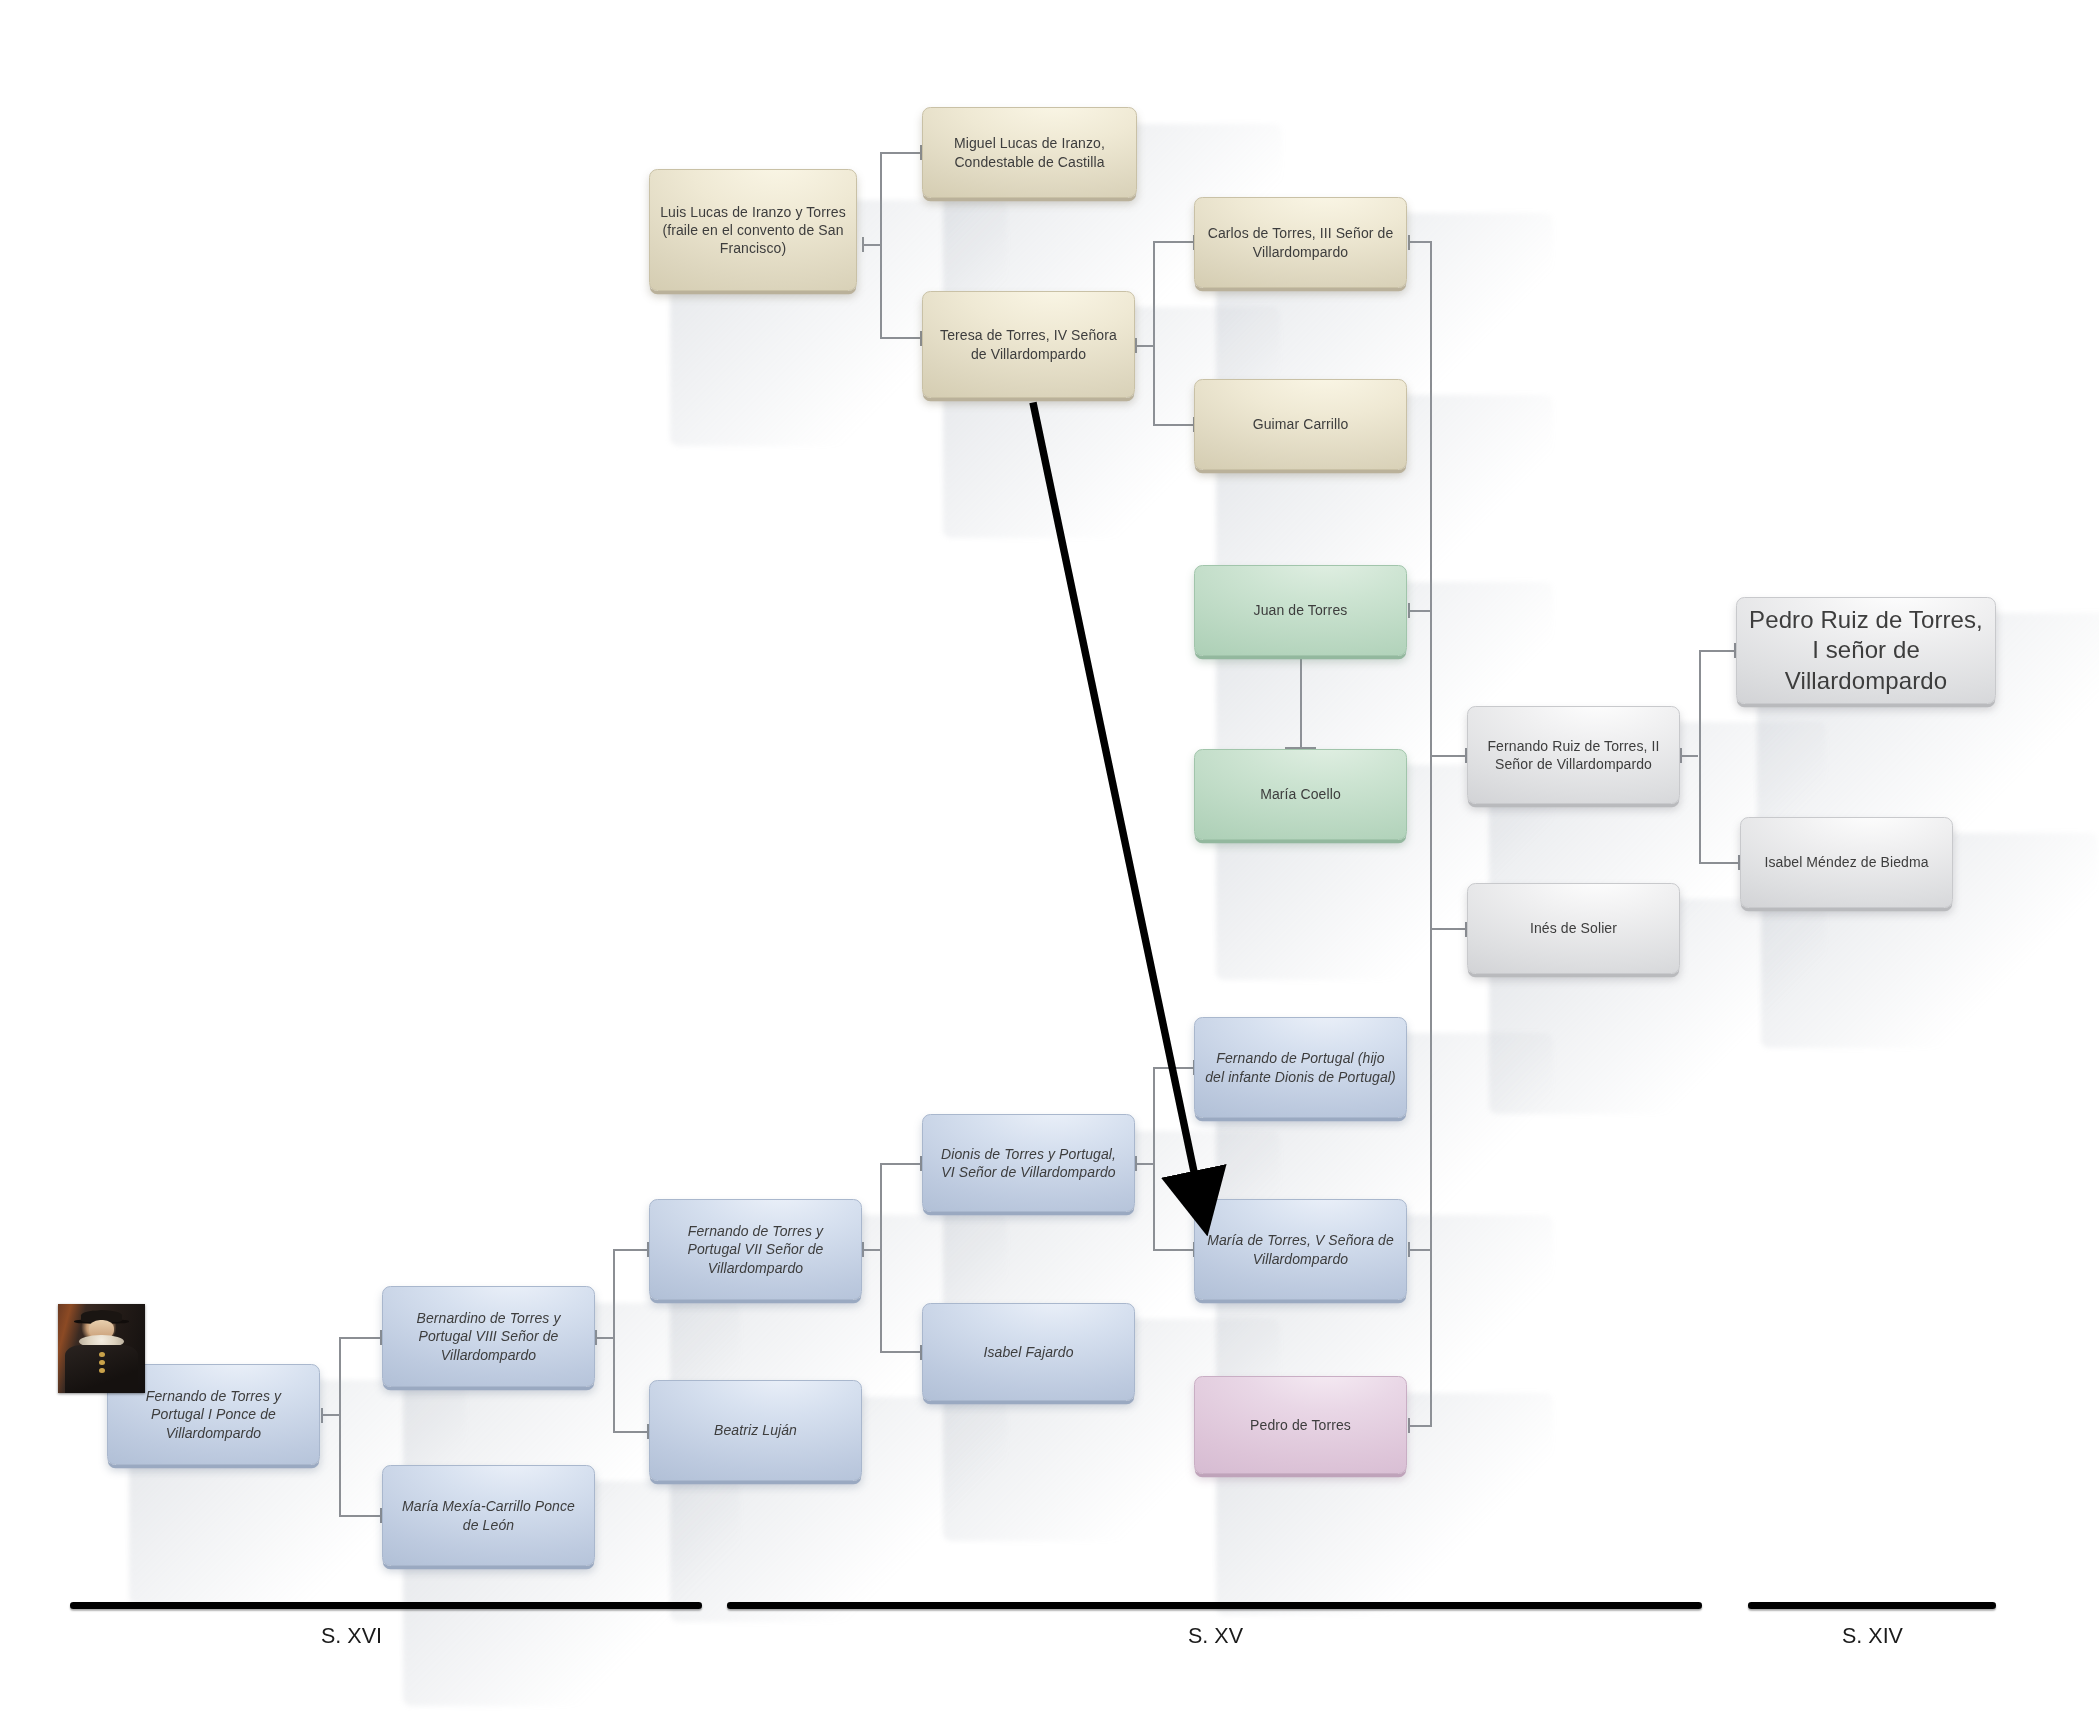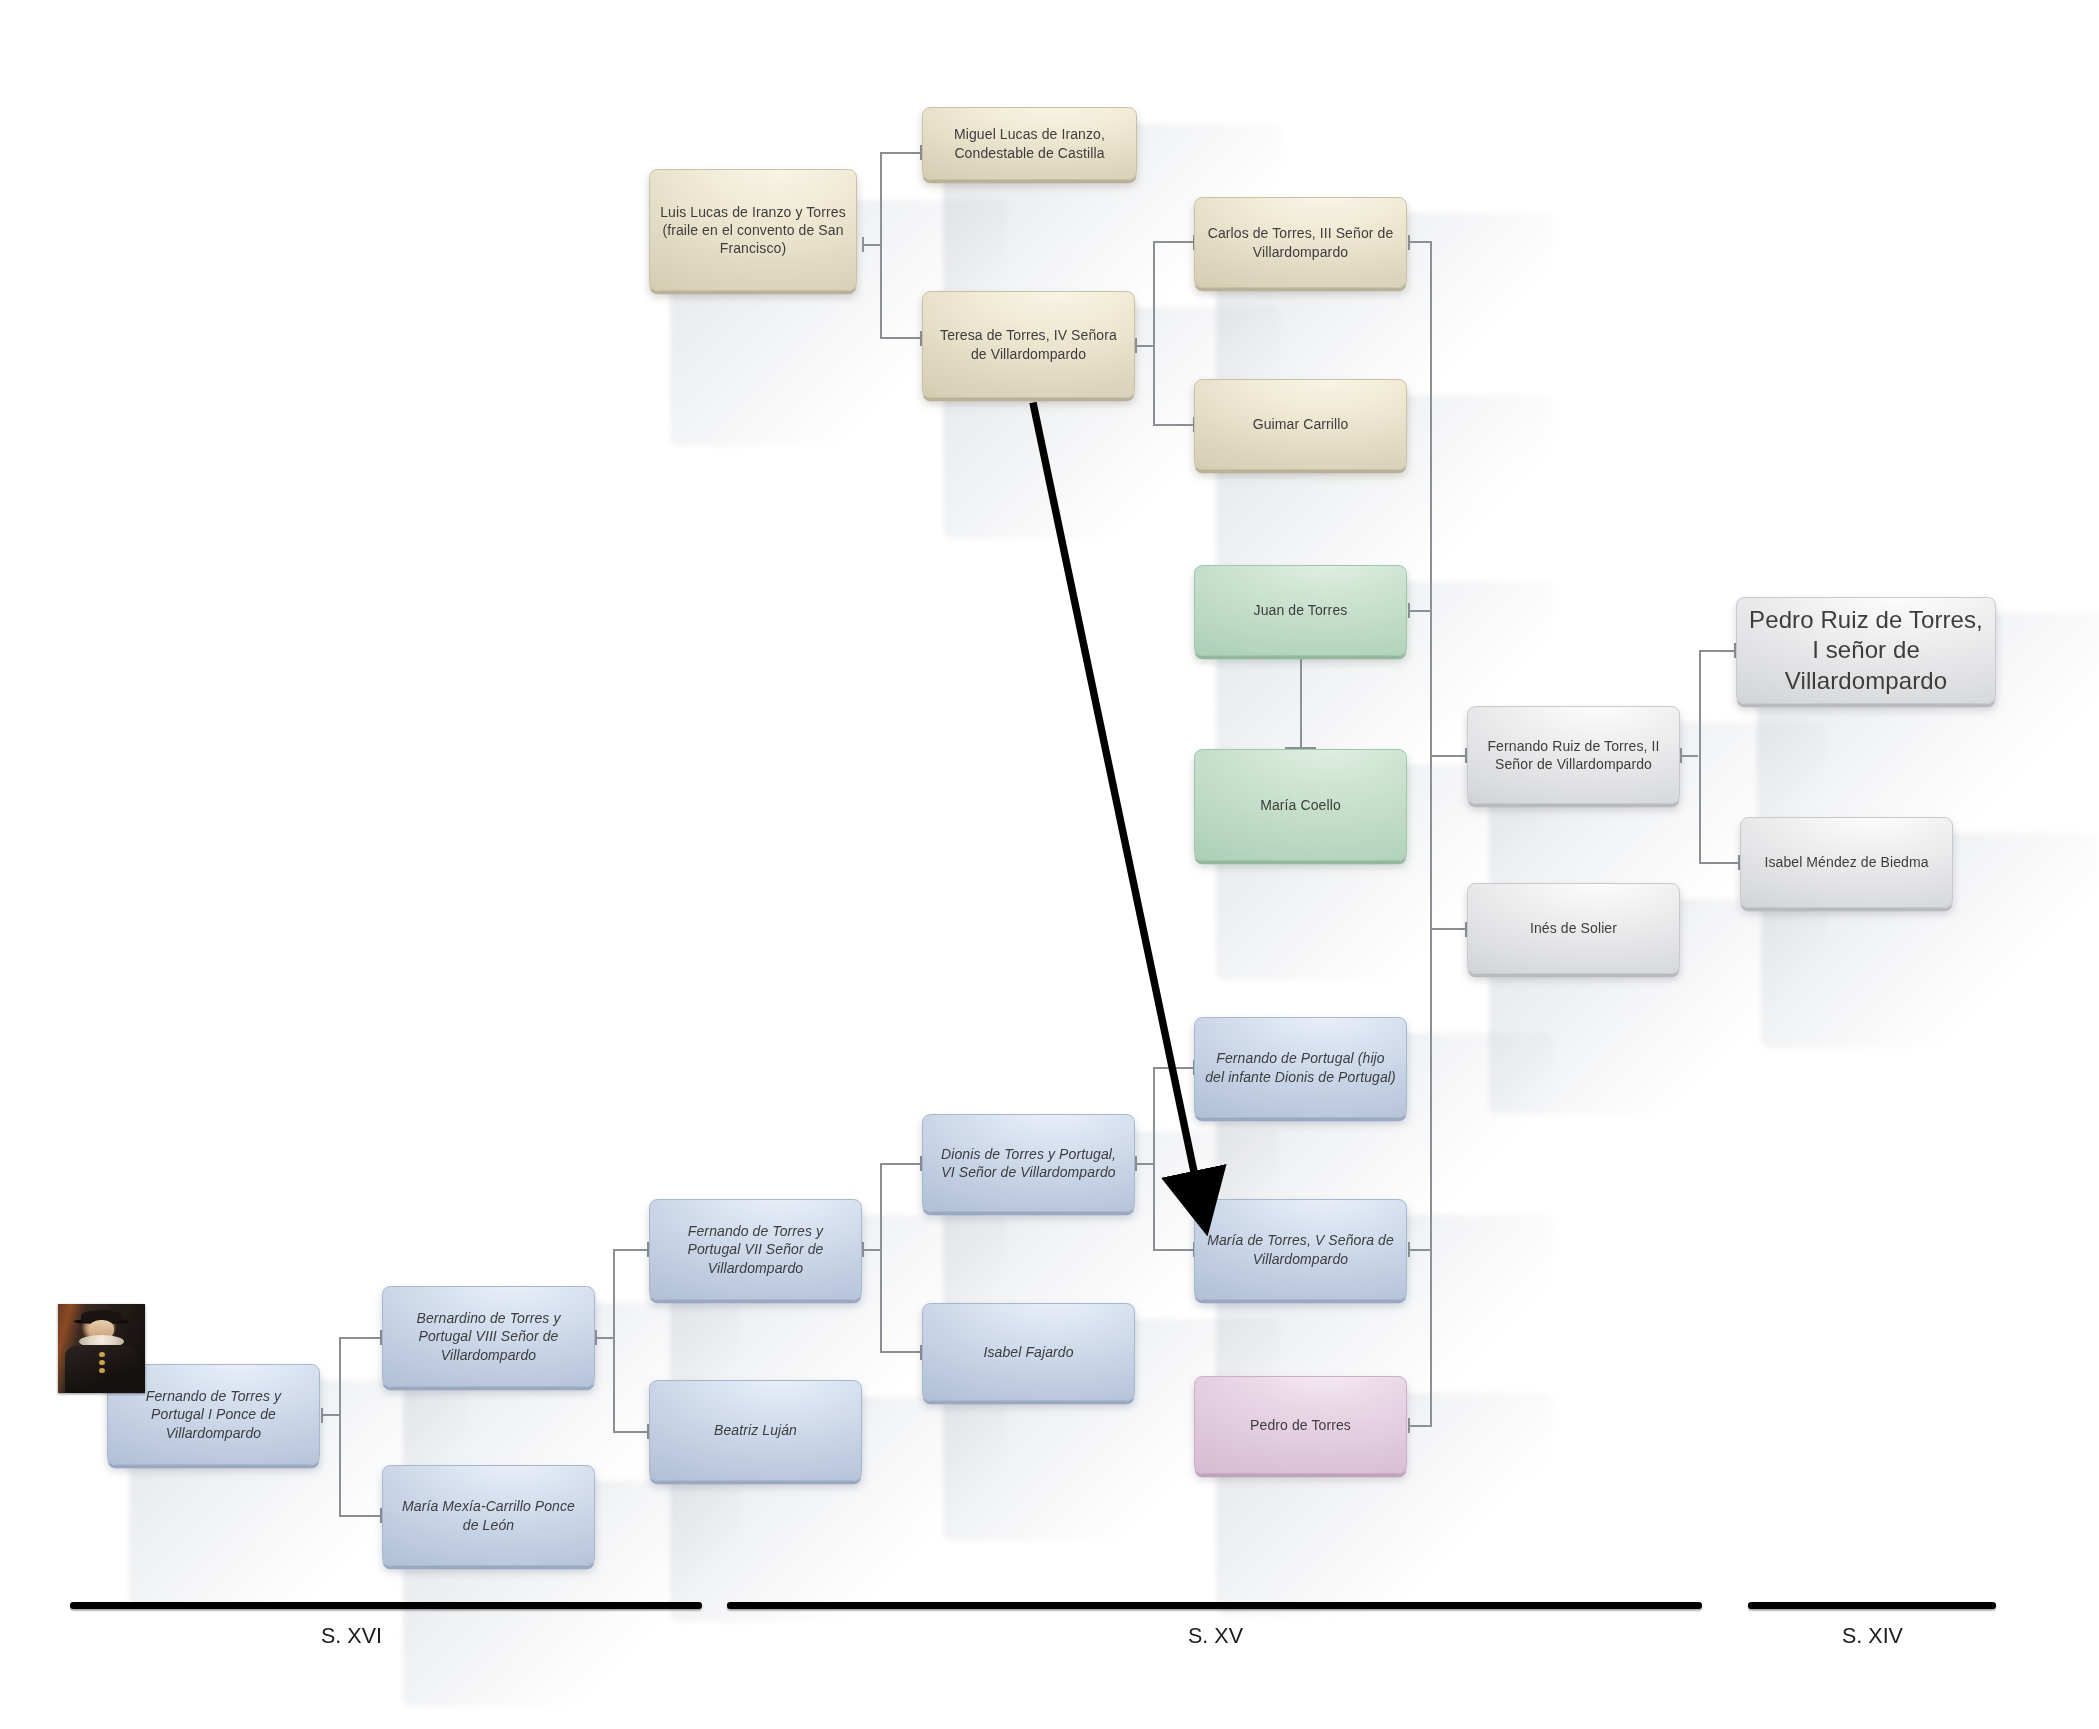--- a/index.html
+++ b/index.html
@@ -251,39 +251,39 @@
       <div class="softshadow" style="left: 943px; top: 1131px; width: 337px; height: 222px;"></div>
       <div class="softshadow" style="left: 943px; top: 1319px; width: 337px; height: 222px;"></div>
       <div class="softshadow" style="left: 670px; top: 1215px; width: 337px; height: 225px;"></div>
       <div class="softshadow" style="left: 670px; top: 1397px; width: 337px; height: 225px;"></div>
       <div class="softshadow" style="left: 403px; top: 1303px; width: 337px; height: 225px;"></div>
       <div class="softshadow" style="left: 403px; top: 1481px; width: 337px; height: 225px;"></div>
       <div class="softshadow" style="left: 129px; top: 1380px; width: 337px; height: 225px;"></div>
     </div>
 
   <div id="node-layer">
-      <div class="node c-beige fs-sm" style="left: 922px; top: 107px; width: 215px; height: 73px;">
+      <div class="node c-beige fs-sm" style="left: 922px; top: 107px; width: 215px; height: 91px;">
         <span class="lbl">Miguel  Lucas de Iranzo, Condestable de Castilla</span>
       </div>
       <div class="node c-beige fs-sm" style="left: 649px; top: 169px; width: 208px; height: 122px;">
         <span class="lbl">Luis  Lucas de Iranzo y Torres (fraile en el convento de San Francisco)</span>
       </div>
       <div class="node c-beige fs-sm" style="left: 922px; top: 291px; width: 213px; height: 107px;">
         <span class="lbl">Teresa de Torres, IV Señora de Villardompardo</span>
       </div>
       <div class="node c-beige fs-sm" style="left: 1194px; top: 197px; width: 213px; height: 91px;">
         <span class="lbl">Carlos de Torres, III Señor de Villardompardo</span>
       </div>
       <div class="node c-beige fs-sm" style="left: 1194px; top: 379px; width: 213px; height: 91px;">
         <span class="lbl">Guimar Carrillo</span>
       </div>
       <div class="node c-green fs-sm" style="left: 1194px; top: 565px; width: 213px; height: 91px;">
         <span class="lbl">Juan de Torres</span>
       </div>
-      <div class="node c-green fs-sm" style="left: 1194px; top: 749px; width: 213px; height: 112px;">
+      <div class="node c-green fs-sm" style="left: 1194px; top: 749px; width: 213px; height: 91px;">
         <span class="lbl">María Coello</span>
       </div>
       <div class="node c-grey fs-sm" style="left: 1467px; top: 706px; width: 213px; height: 98px;">
         <span class="lbl">Fernando Ruiz de Torres, II Señor de Villardompardo</span>
       </div>
       <div class="node c-grey fs-sm" style="left: 1467px; top: 883px; width: 213px; height: 91px;">
         <span class="lbl">Inés de Solier</span>
       </div>
       <div class="node c-grey fs-lg" style="left: 1736px; top: 597px; width: 260px; height: 107px;">
         <span class="lbl">Pedro Ruiz de Torres, I señor de Villardompardo</span>

